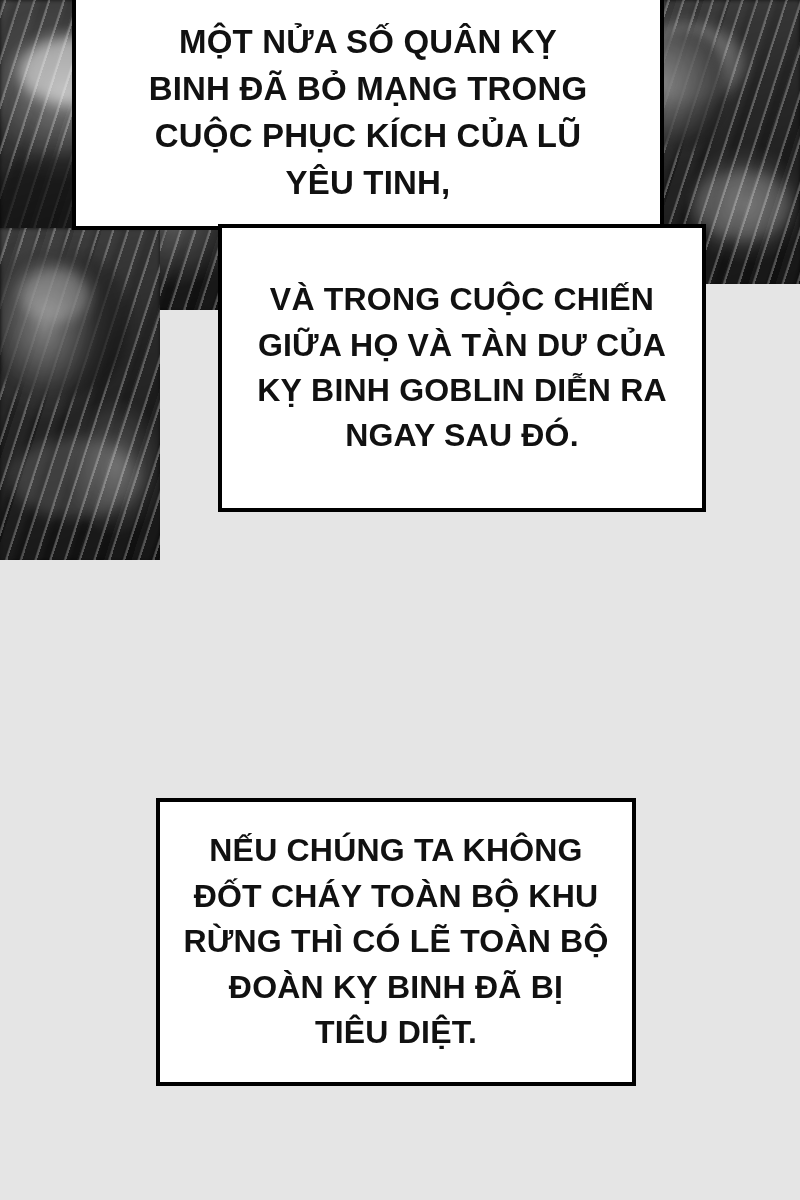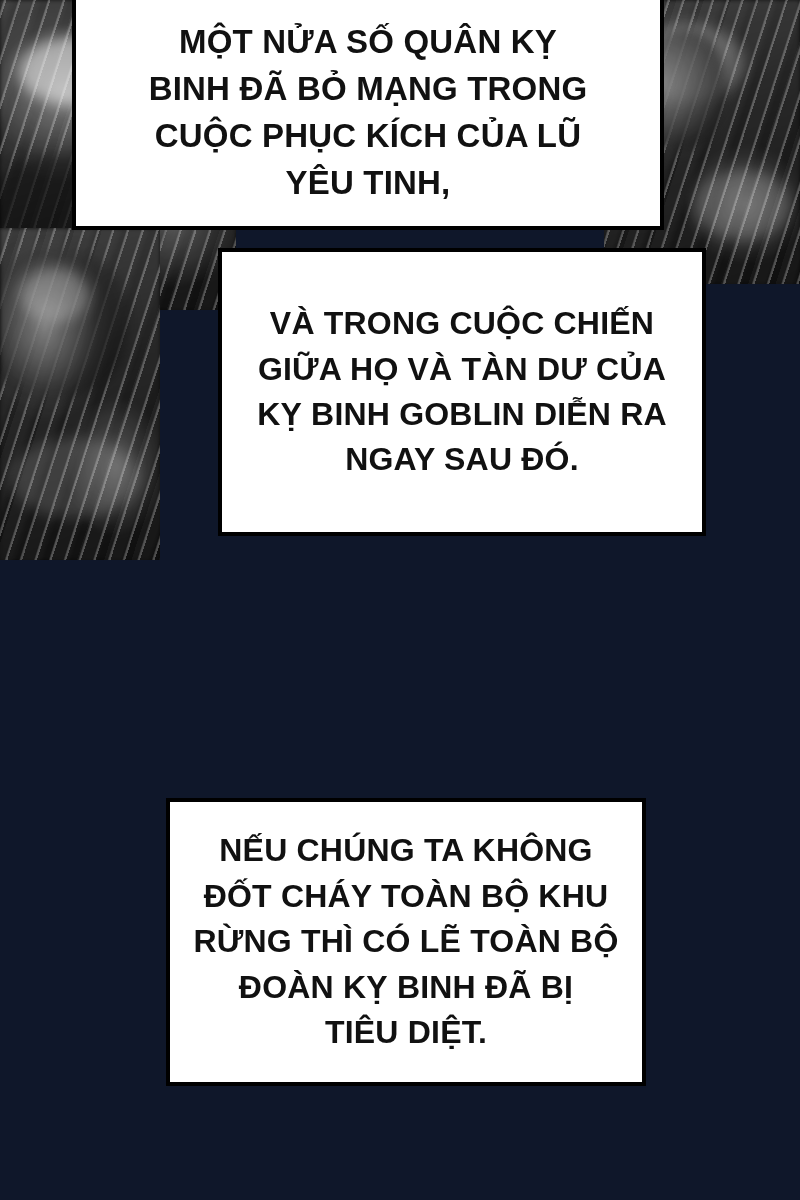--- a/index.html
+++ b/index.html
@@ -11,21 +11,21 @@
     width: 800px;
     height: 1200px;
     position: relative;
     overflow: hidden;
     font-family: "Liberation Sans", sans-serif;
   }
 
   .page {
     position: absolute;
     inset: 0;
-    background: #0f172a;
+    background: #e5e5e5;
   }
 
   
   .art {
     position: absolute;
     overflow: hidden;
     background: #111111;
   }
   .art::before {
     content: "";
@@ -96,26 +96,26 @@
     letter-spacing: 0.2px;
   }
 
   #caption-1 {
     left: 72px; top: -6px; width: 592px; height: 236px;
     border-top: none;
   }
   #caption-1 .caption-text { font-size: 33px; padding: 6px 12px 0 12px; }
 
   #caption-2 {
-    left: 218px; top: 224px; width: 488px; height: 288px; margin-top: 24px;
+    left: 218px; top: 224px; width: 488px; height: 288px;
   }
   #caption-2 .caption-text { font-size: 32px; padding: 4px 10px; }
 
   #caption-3 {
-    left: 166px; top: 798px; width: 480px; height: 288px;
+    left: 156px; top: 798px; width: 480px; height: 288px;
   }
   #caption-3 .caption-text { font-size: 32px; padding: 4px 10px; }
 
   
   #watermark {
     position: absolute;
     left: 0;
     right: 0;
     bottom: 18px;
     text-align: center;

